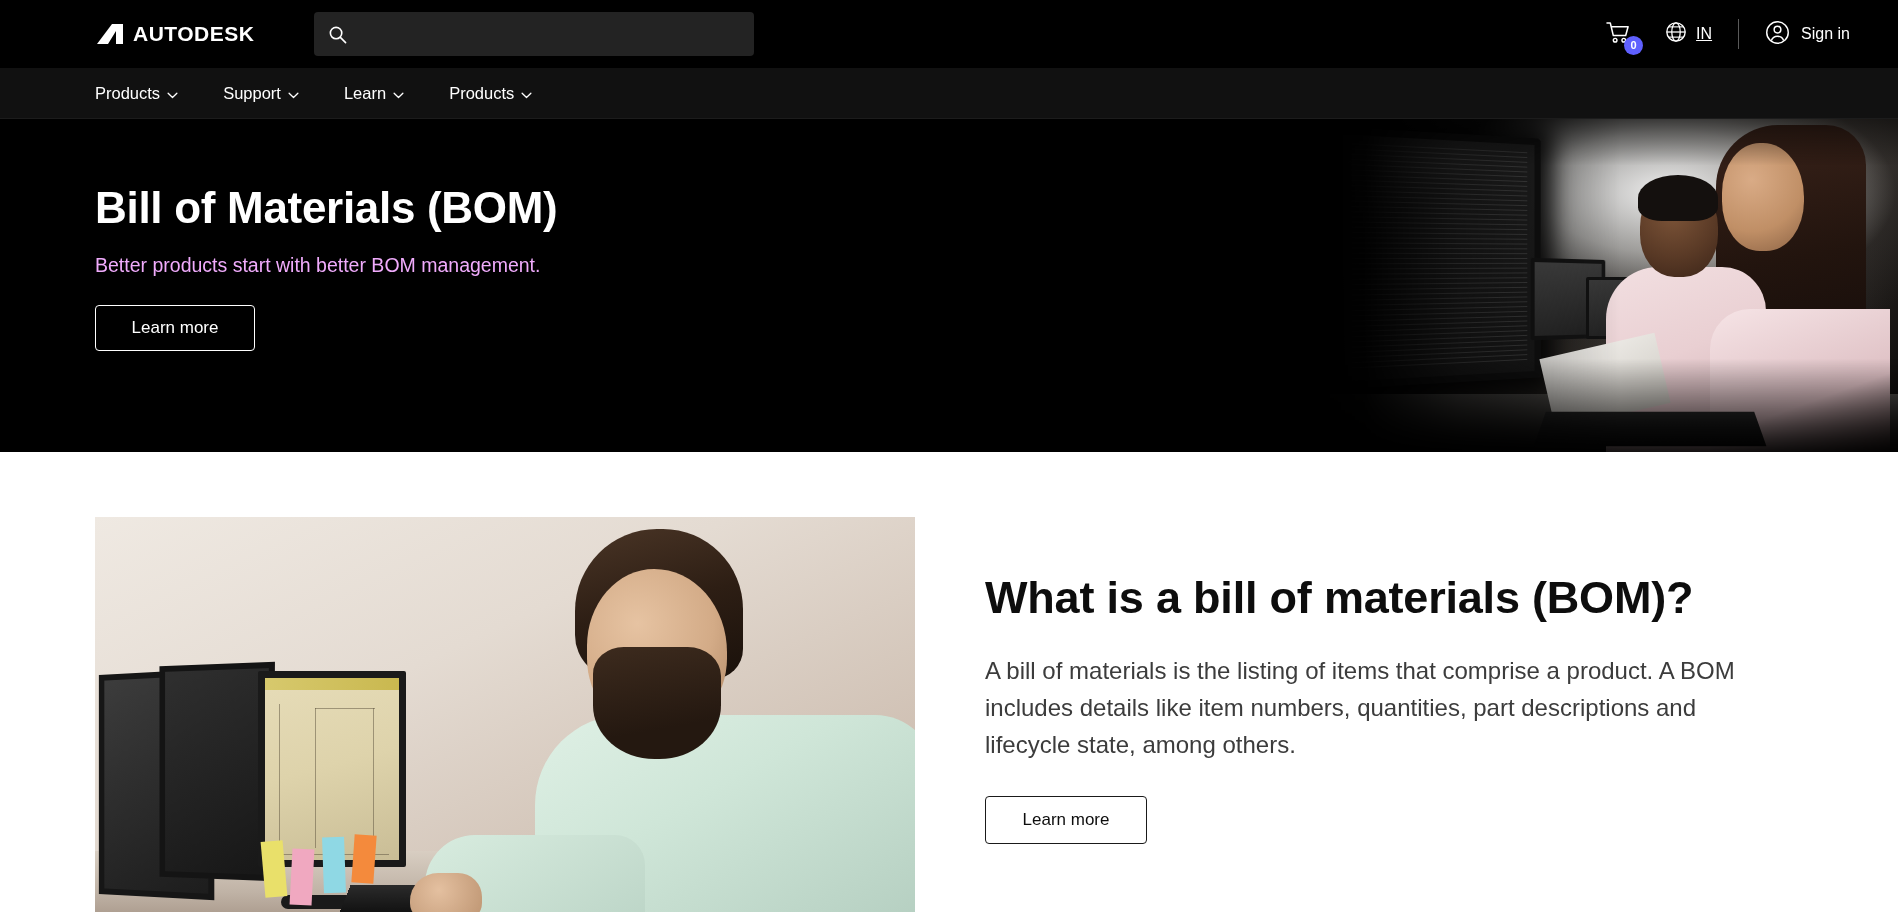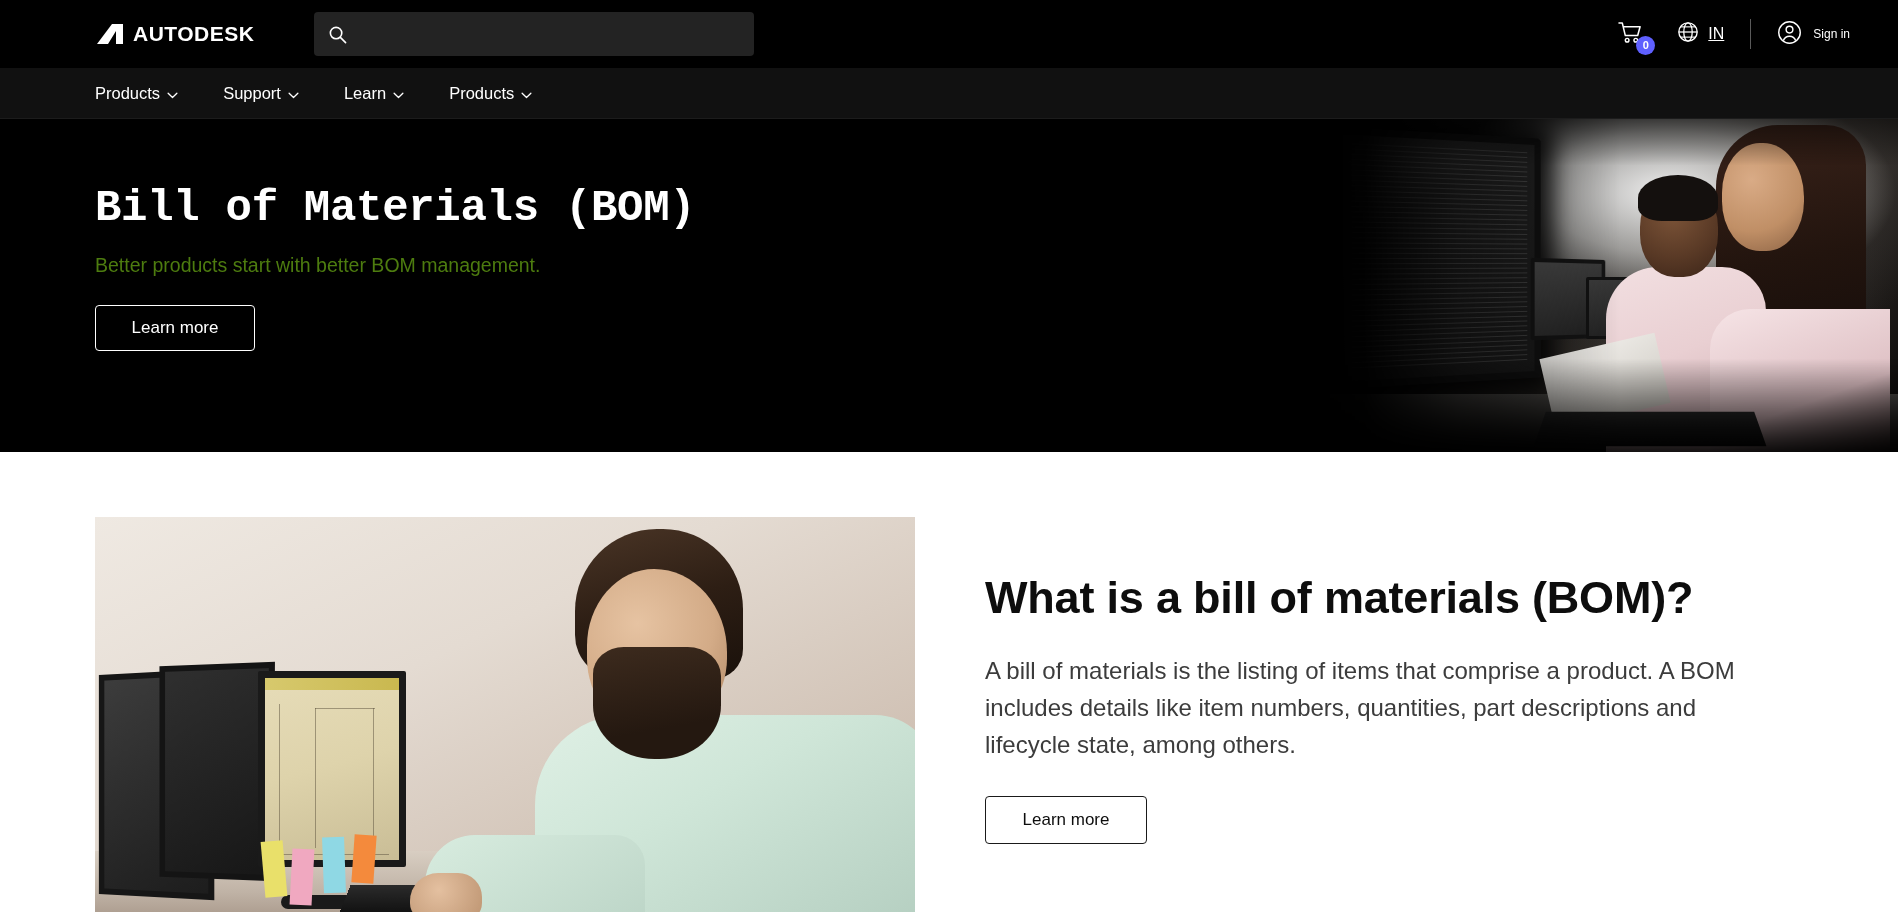--- a/index.html
+++ b/index.html
@@ -109,21 +109,21 @@
     background: #5a5a5a;
     margin-right: 26px;
   }
 
   .signin-btn {
     display: flex;
     align-items: center;
     gap: 11px;
     cursor: pointer;
     color: #ffffff;
-    font-size: 12px;
+    font-size: 16px;
   }
 
   
   .navbar {
     width: 100%;
     height: 51px;
     background: #111111;
     display: flex;
     align-items: center;
     border-bottom: 1px solid #1c1c1c;
@@ -277,24 +277,23 @@
     padding-left: 95px;
     padding-top: 65px;
   }
   .hero-title {
     color: #ffffff;
     font-size: 44px;
     font-weight: bold;
     letter-spacing: -0.3px;
     line-height: 1.1;
     margin-bottom: 22px;
-    font-family: Liberation Mono, monospace;
   }
   .hero-sub {
-    color: #4d7c0f;
+    color: #f0abfc;
     font-size: 19.5px;
     font-weight: normal;
     margin-bottom: 28px;
   }
   .btn-outline-light {
     display: inline-flex;
     align-items: center;
     justify-content: center;
     min-width: 160px;
     height: 46px;

